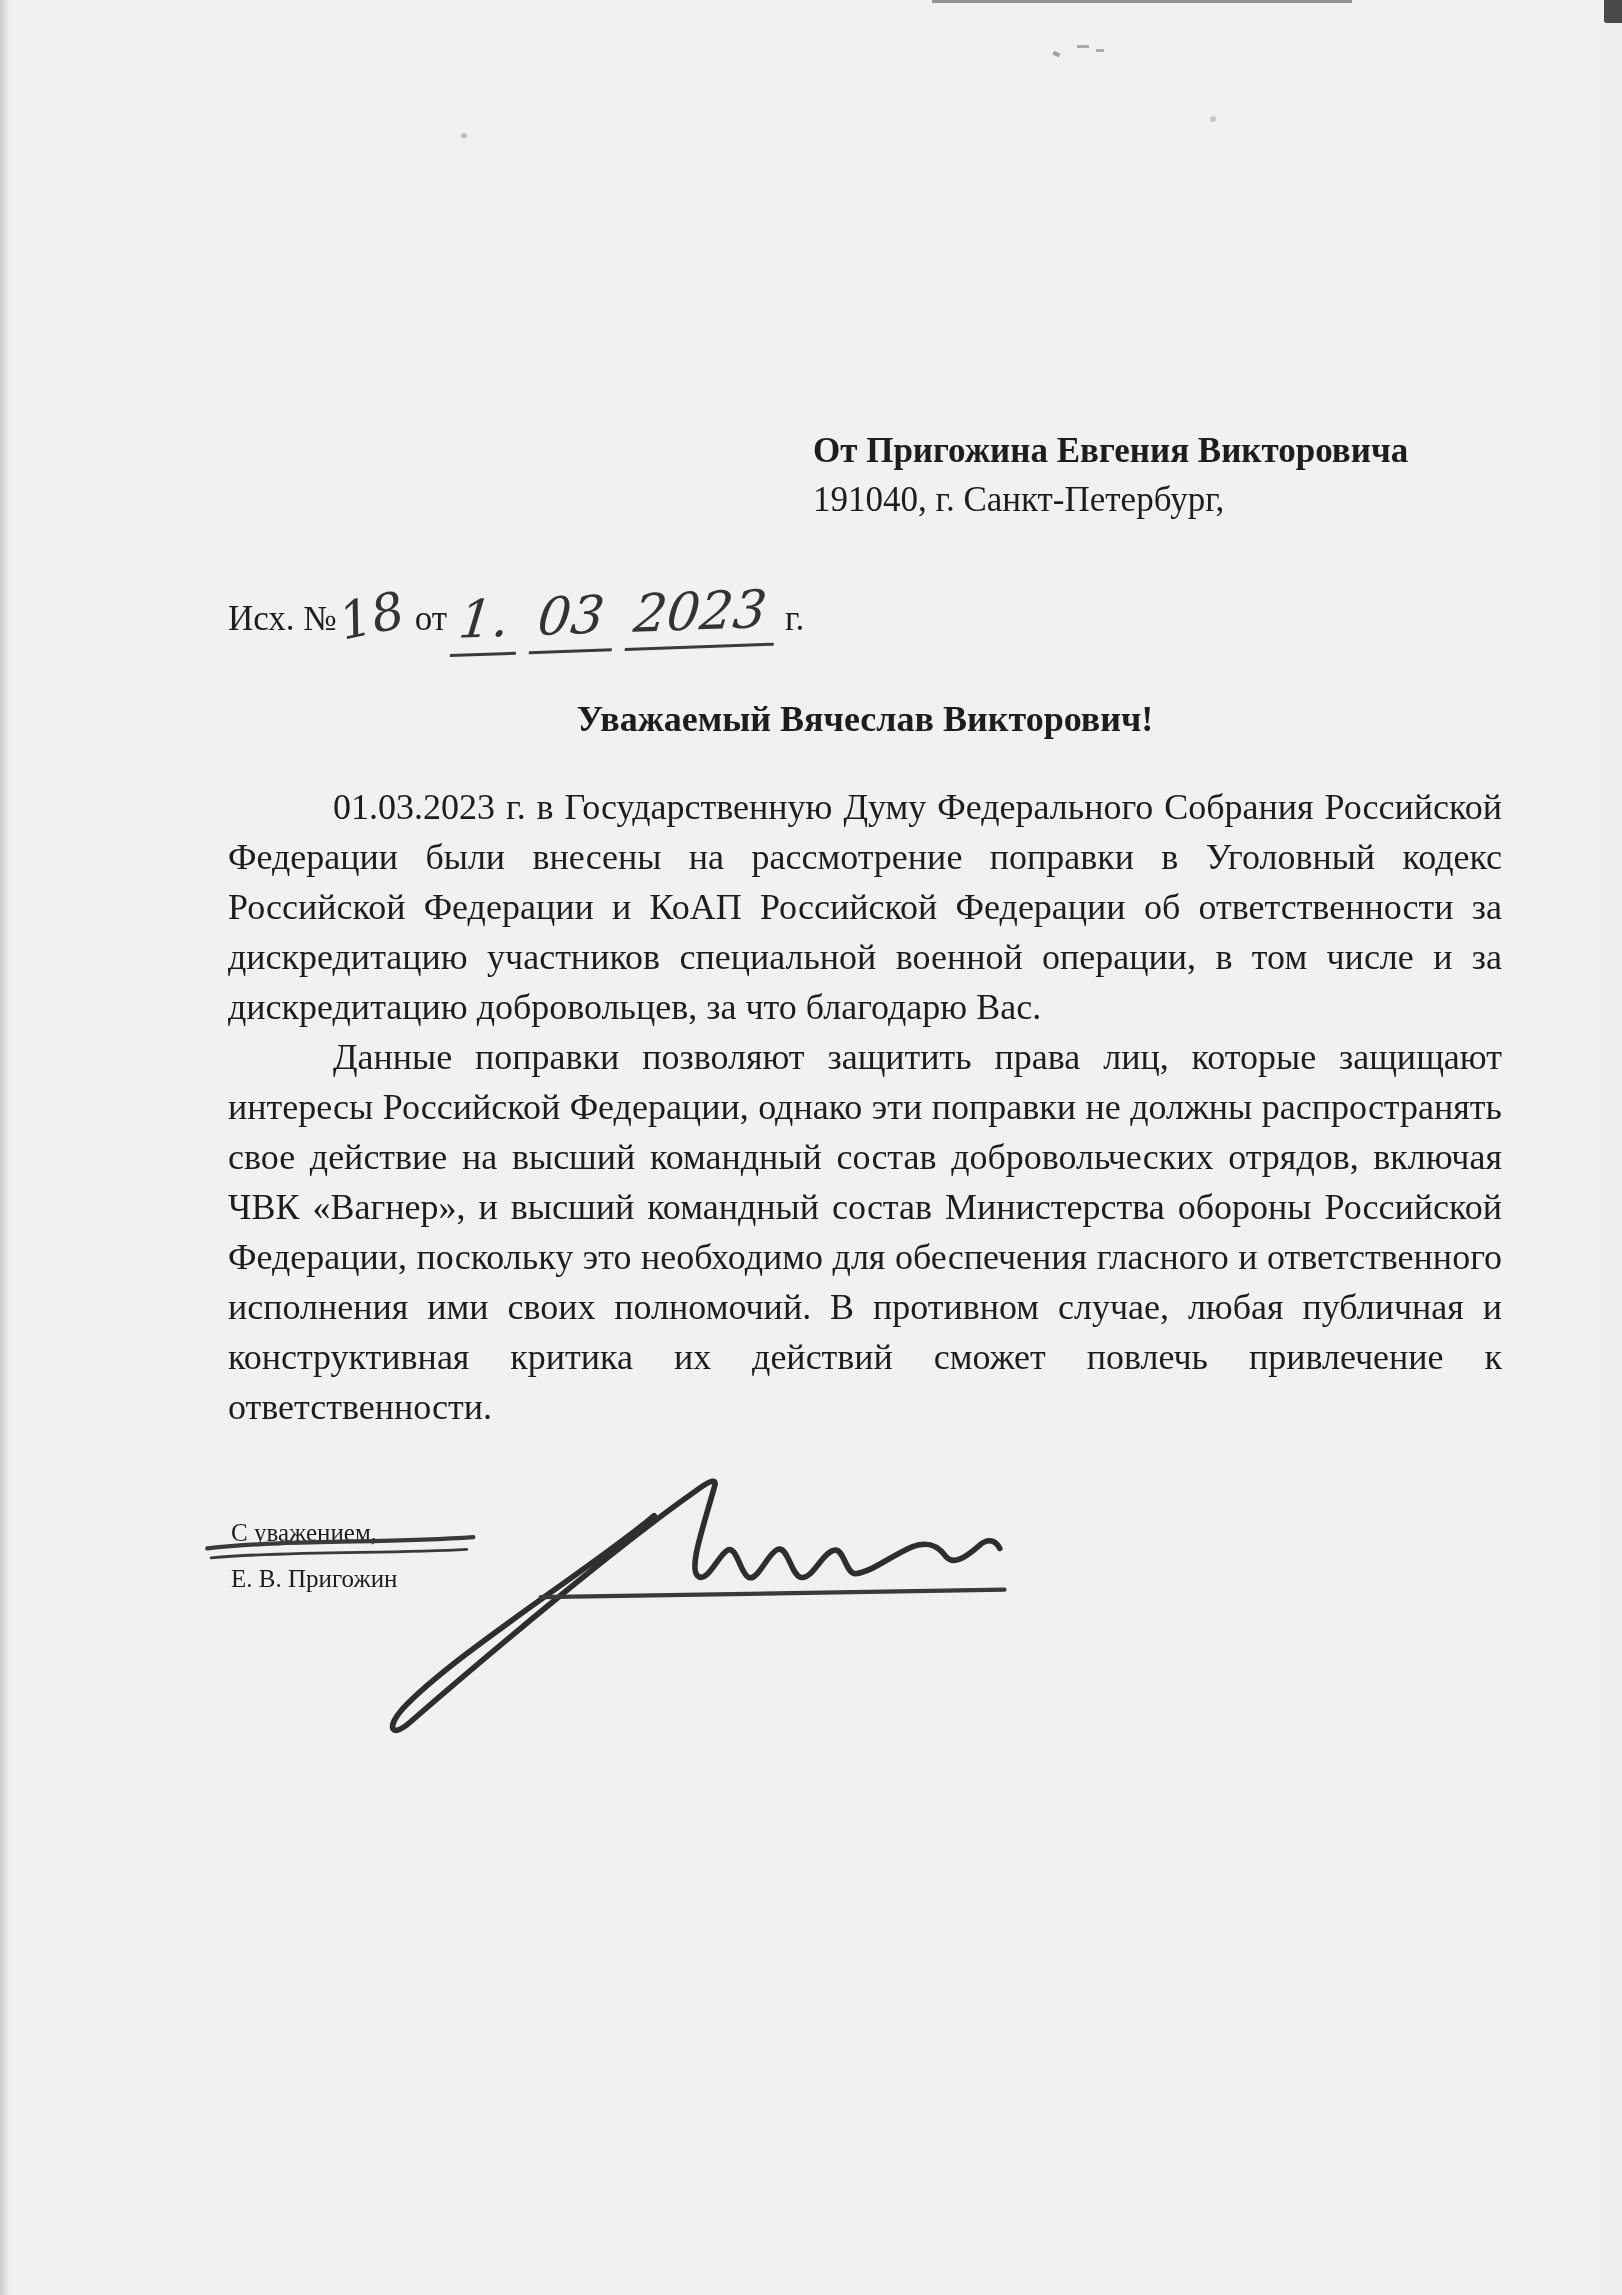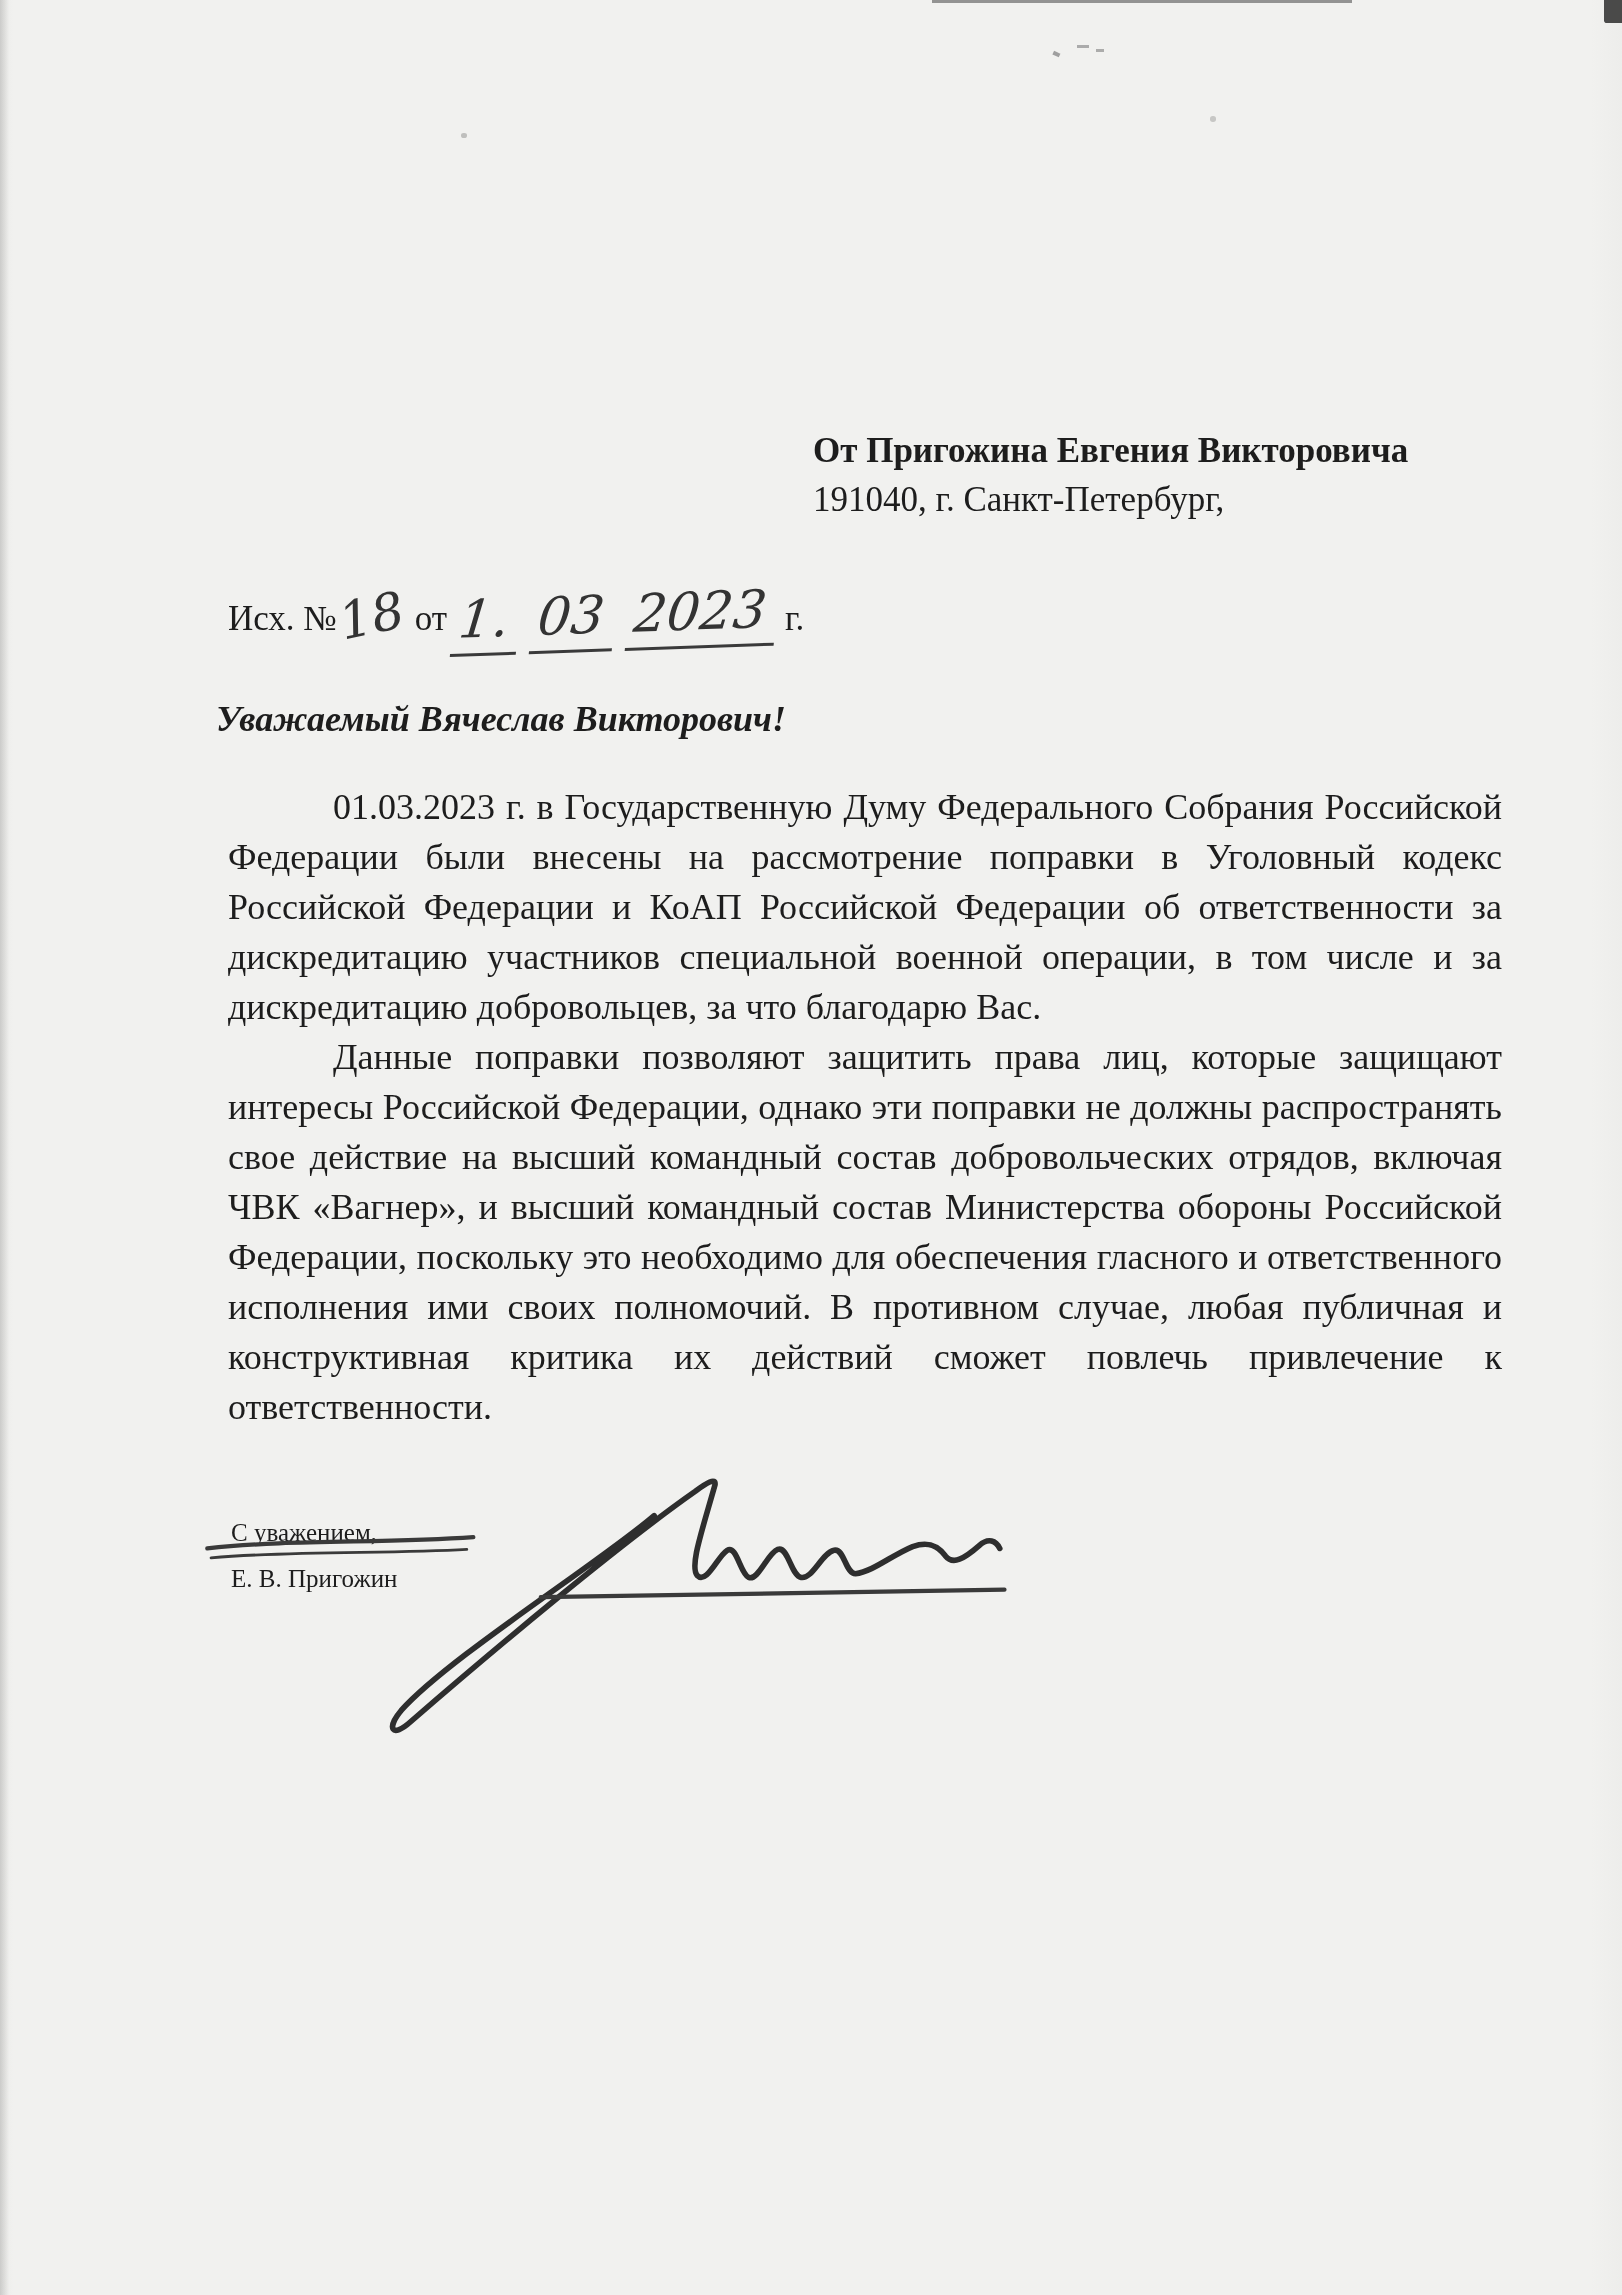--- a/index.html
+++ b/index.html
@@ -51,22 +51,22 @@
   .date-group{display:flex;align-items:baseline;transform:rotate(-2deg);}
   .date-seg{
     display:inline-block;font-size:52px;line-height:1;
     transform:skewX(-8deg);
     border-bottom:3.7px solid #3a3a3a;
     padding:0 11.2px 7.5px 5.6px;margin-right:13px;
   }
   .g-suffix{margin-left:-5.6px;}
 
   .salutation{
-    position:absolute;left:216px;top:698px;width:1274px;
-    font-weight:bold;font-size:36px;font-style:italic;
+    position:absolute;left:228px;top:698px;width:1274px;
+    text-align:center;font-weight:bold;font-size:36px;
   }
 
   .body-text{
     position:absolute;left:228px;top:782px;width:1274px;
     font-size:36px;line-height:50px;text-align:justify;
   }
   .body-text p{margin:0;text-indent:105px;}
 
   .closing{position:absolute;left:231px;top:1510px;font-size:25px;line-height:46px;}
 

